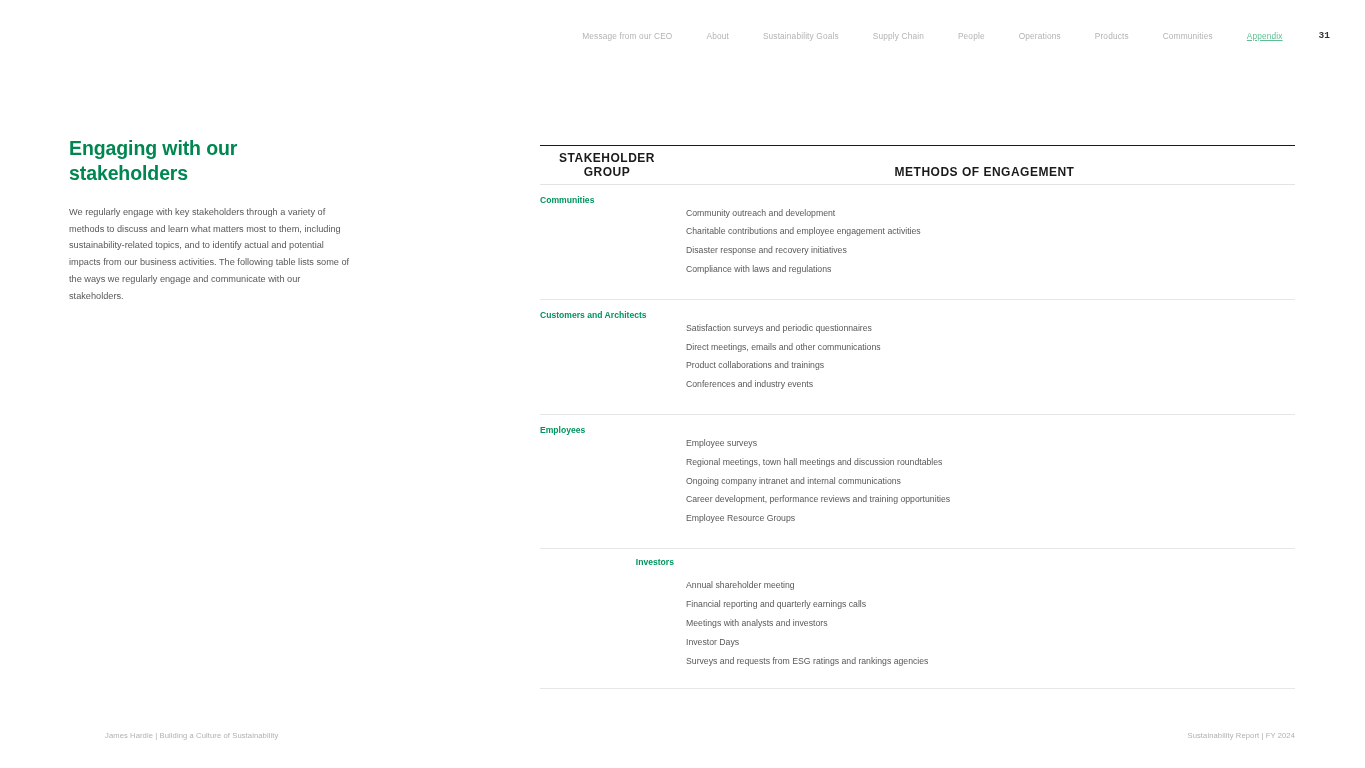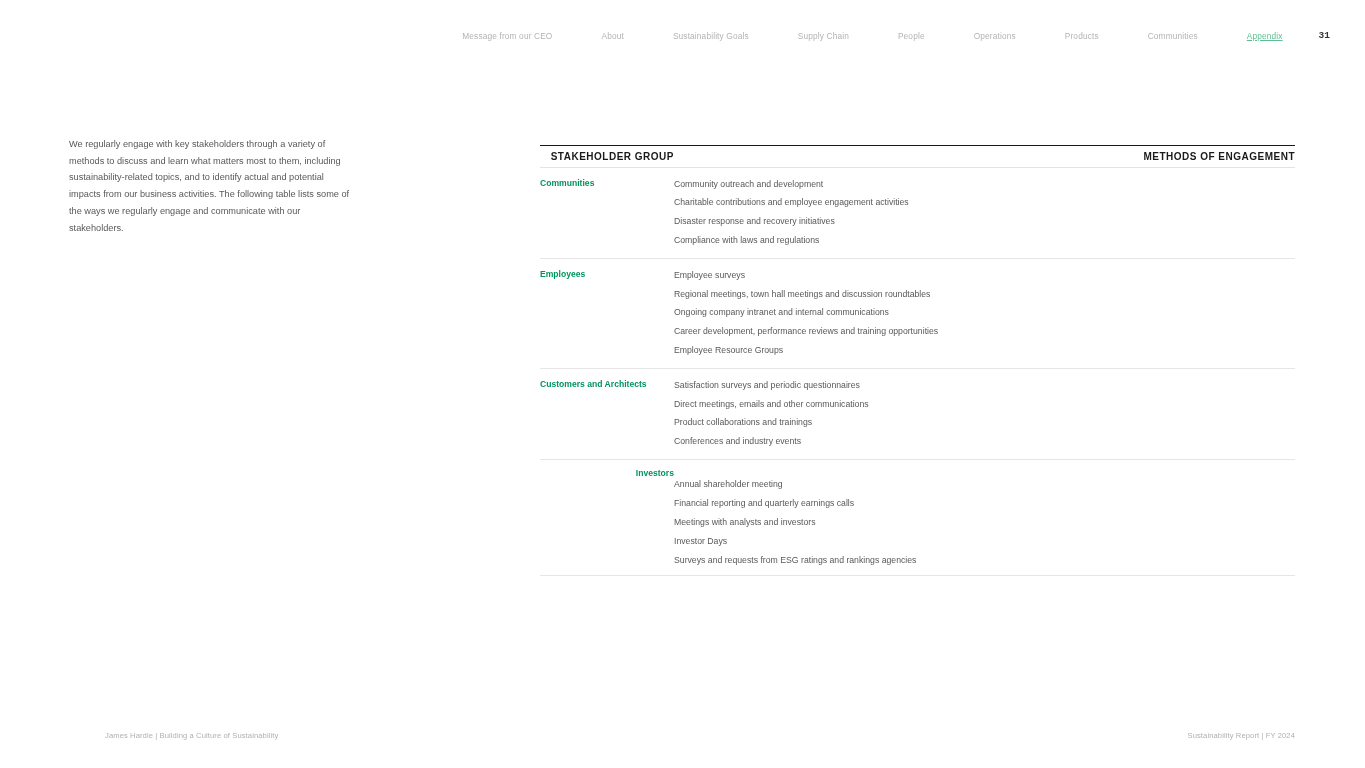--- a/index.html
+++ b/index.html
@@ -25,21 +25,21 @@
     height: 72px;
     display: flex;
     align-items: center;
     justify-content: flex-end;
     padding-right: 35px;
     box-sizing: border-box;
   }
   .nav-list {
     display: flex;
     align-items: flex-start;
-    gap: 15px;
+    gap: 0;
   }
   .nav-item {
     font-size: 8.3px;
     color: #b3b3b3;
     letter-spacing: 0.15px;
     white-space: nowrap;
     padding: 0 17px;
     line-height: 12px;
     cursor: pointer;
   }
@@ -87,22 +87,22 @@
     left: 540px;
     top: 145px;
     width: 755px;
   }
   table.engage {
     width: 100%;
     border-collapse: collapse;
     table-layout: fixed;
   }
   table.engage thead th {
-    text-align: right;
-    font-size: 10px;
+    text-align: center;
+    font-size: 12px;
     font-weight: bold;
     letter-spacing: 0.5px;
     color: #1a1a1a;
     border-top: 1.6px solid #1a1a1a;
     border-bottom: 1px solid #e3e3e3;
     padding: 5px 0 5px 0;
     vertical-align: bottom;
   }
   col.c-group { width: 134px; }
   col.c-methods { width: auto; }
@@ -118,21 +118,21 @@
   .grp-name {
     font-size: 8.6px;
     font-weight: bold;
     color: #00955e;
     line-height: 12.4px;
     padding-top: 8.5px;
     padding-bottom: 8px;
   }
   .methods-list {
     list-style: none;
-    margin: 0;
+    margin: 12px;
     padding: 6.5px 0 8px 0;
   }
   .methods-list li {
     font-size: 8.7px;
     color: #58585a;
     line-height: 18.9px;
     white-space: nowrap;
   }
   
   tr.tight .methods-list { padding-top: 15px; padding-bottom: 5px; }
@@ -168,20 +168,21 @@
       <div class="nav-item">People</div>
       <div class="nav-item">Operations</div>
       <div class="nav-item">Products</div>
       <div class="nav-item">Communities</div>
       <div class="nav-item active">Appendix</div>
     </nav>
   <div class="nav-page">31</div>
 </div>
 
 <div class="left-col">
+  <h1 class="page-title">Engaging with our stakeholders</h1>
   <p class="intro-text">We regularly engage with key stakeholders through a variety of methods to discuss and learn what matters most to them, including sustainability-related topics, and to identify actual and potential impacts from our business activities. The following table lists some of the ways we regularly engage and communicate with our stakeholders.</p>
 </div>
 
 <div class="table-wrap">
   <table class="engage">
     <colgroup>
       <col class="c-group">
       <col class="c-methods">
     </colgroup>
     <thead>
@@ -199,45 +200,45 @@
             <ul class="methods-list">
               <li>Community outreach and development</li>
               <li>Charitable contributions and employee engagement activities</li>
               <li>Disaster response and recovery initiatives</li>
               <li>Compliance with laws and regulations</li>
             </ul>
           </td>
         </tr>
         <tr>
           <td>
+            <div class="grp-name">Customers and Architects</div>
+          </td>
+          <td>
+            <ul class="methods-list">
+              <li>Satisfaction surveys and periodic questionnaires</li>
+              <li>Direct meetings, emails and other communications</li>
+              <li>Product collaborations and trainings</li>
+              <li>Conferences and industry events</li>
+            </ul>
+          </td>
+        </tr>
+        <tr>
+          <td>
             <div class="grp-name">Employees</div>
           </td>
           <td>
             <ul class="methods-list">
               <li>Employee surveys</li>
               <li>Regional meetings, town hall meetings and discussion roundtables</li>
               <li>Ongoing company intranet and internal communications</li>
               <li>Career development, performance reviews and training opportunities</li>
               <li>Employee Resource Groups</li>
             </ul>
           </td>
         </tr>
-        <tr>
-          <td>
-            <div class="grp-name">Customers and Architects</div>
-          </td>
-          <td>
-            <ul class="methods-list">
-              <li>Satisfaction surveys and periodic questionnaires</li>
-              <li>Direct meetings, emails and other communications</li>
-              <li>Product collaborations and trainings</li>
-              <li>Conferences and industry events</li>
-            </ul>
-          </td>
-        </tr>
         <tr class="tight">
           <td>
             <div class="grp-name">Investors</div>
           </td>
           <td>
             <ul class="methods-list">
               <li>Annual shareholder meeting</li>
               <li>Financial reporting and quarterly earnings calls</li>
               <li>Meetings with analysts and investors</li>
               <li>Investor Days</li>

